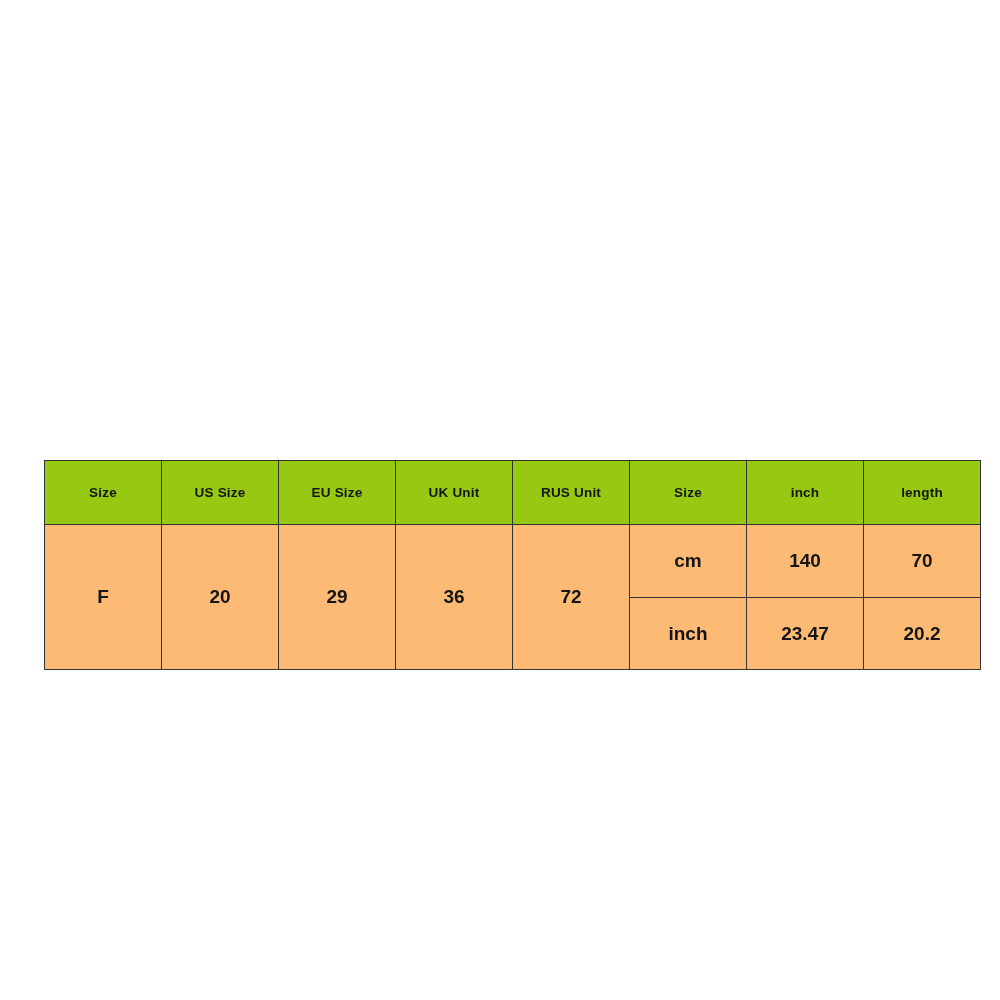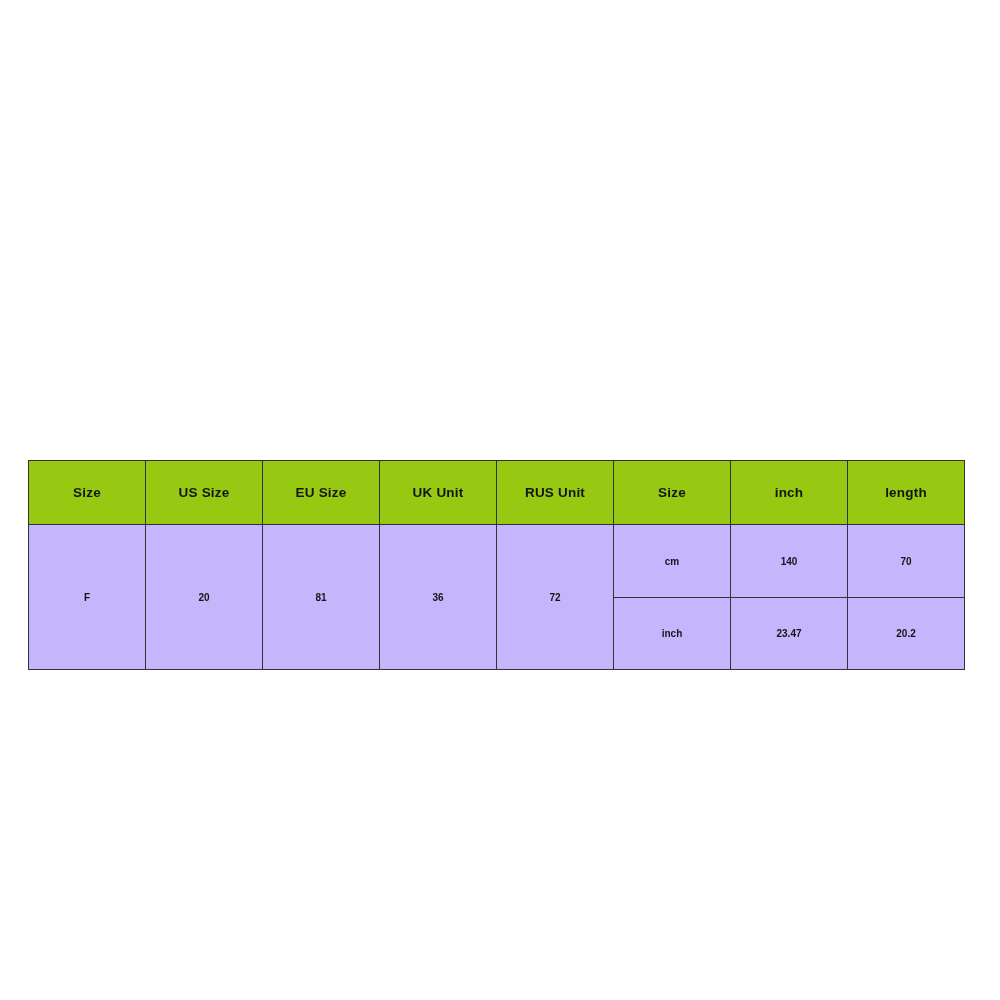--- a/index.html
+++ b/index.html
@@ -11,21 +11,21 @@
   body {
     width: 1000px;
     height: 1000px;
     position: relative;
     font-family: "Liberation Sans", "DejaVu Sans", sans-serif;
     overflow: hidden;
   }
 
   #size-chart-wrap {
     position: absolute;
-    left: 28px;
+    left: 44px;
     top: 460px;
     width: 936px;
   }
 
   table.size-chart {
     border-collapse: collapse;
     table-layout: fixed;
     width: 936px;
     border: 1px solid #333333;
   }
@@ -46,22 +46,22 @@
 
   table.size-chart thead th {
     height: 63px;
     background: #97c912;
     font-size: 13.5px;
     letter-spacing: .2px;
     border-color: #333333;
   }
 
   table.size-chart tbody td {
-    background: #c4b5fd;
-    font-size: 10px;
+    background: #fdba74;
+    font-size: 19px;
   }
 
   td.span-cell {
     height: 144px;
   }
 
   td.unit-cell,
   td.meas-cell {
     height: 41px;
   }
@@ -95,21 +95,21 @@
         <th>RUS Unit</th>
         <th>Size</th>
         <th>inch</th>
         <th>length</th>
       </tr>
     </thead>
     <tbody>
       <tr class="row-cm">
         <td class="span-cell" rowspan="2">F</td>
         <td class="span-cell" rowspan="2">20</td>
-        <td class="span-cell" rowspan="2">81</td>
+        <td class="span-cell" rowspan="2">29</td>
         <td class="span-cell" rowspan="2">36</td>
         <td class="span-cell" rowspan="2">72</td>
         <td class="unit-cell">cm</td>
         <td class="meas-cell">140</td>
         <td class="meas-cell">70</td>
       </tr>
       <tr class="row-inch">
         <td class="unit-cell">inch</td>
         <td class="meas-cell">23.47</td>
         <td class="meas-cell">20.2</td>

